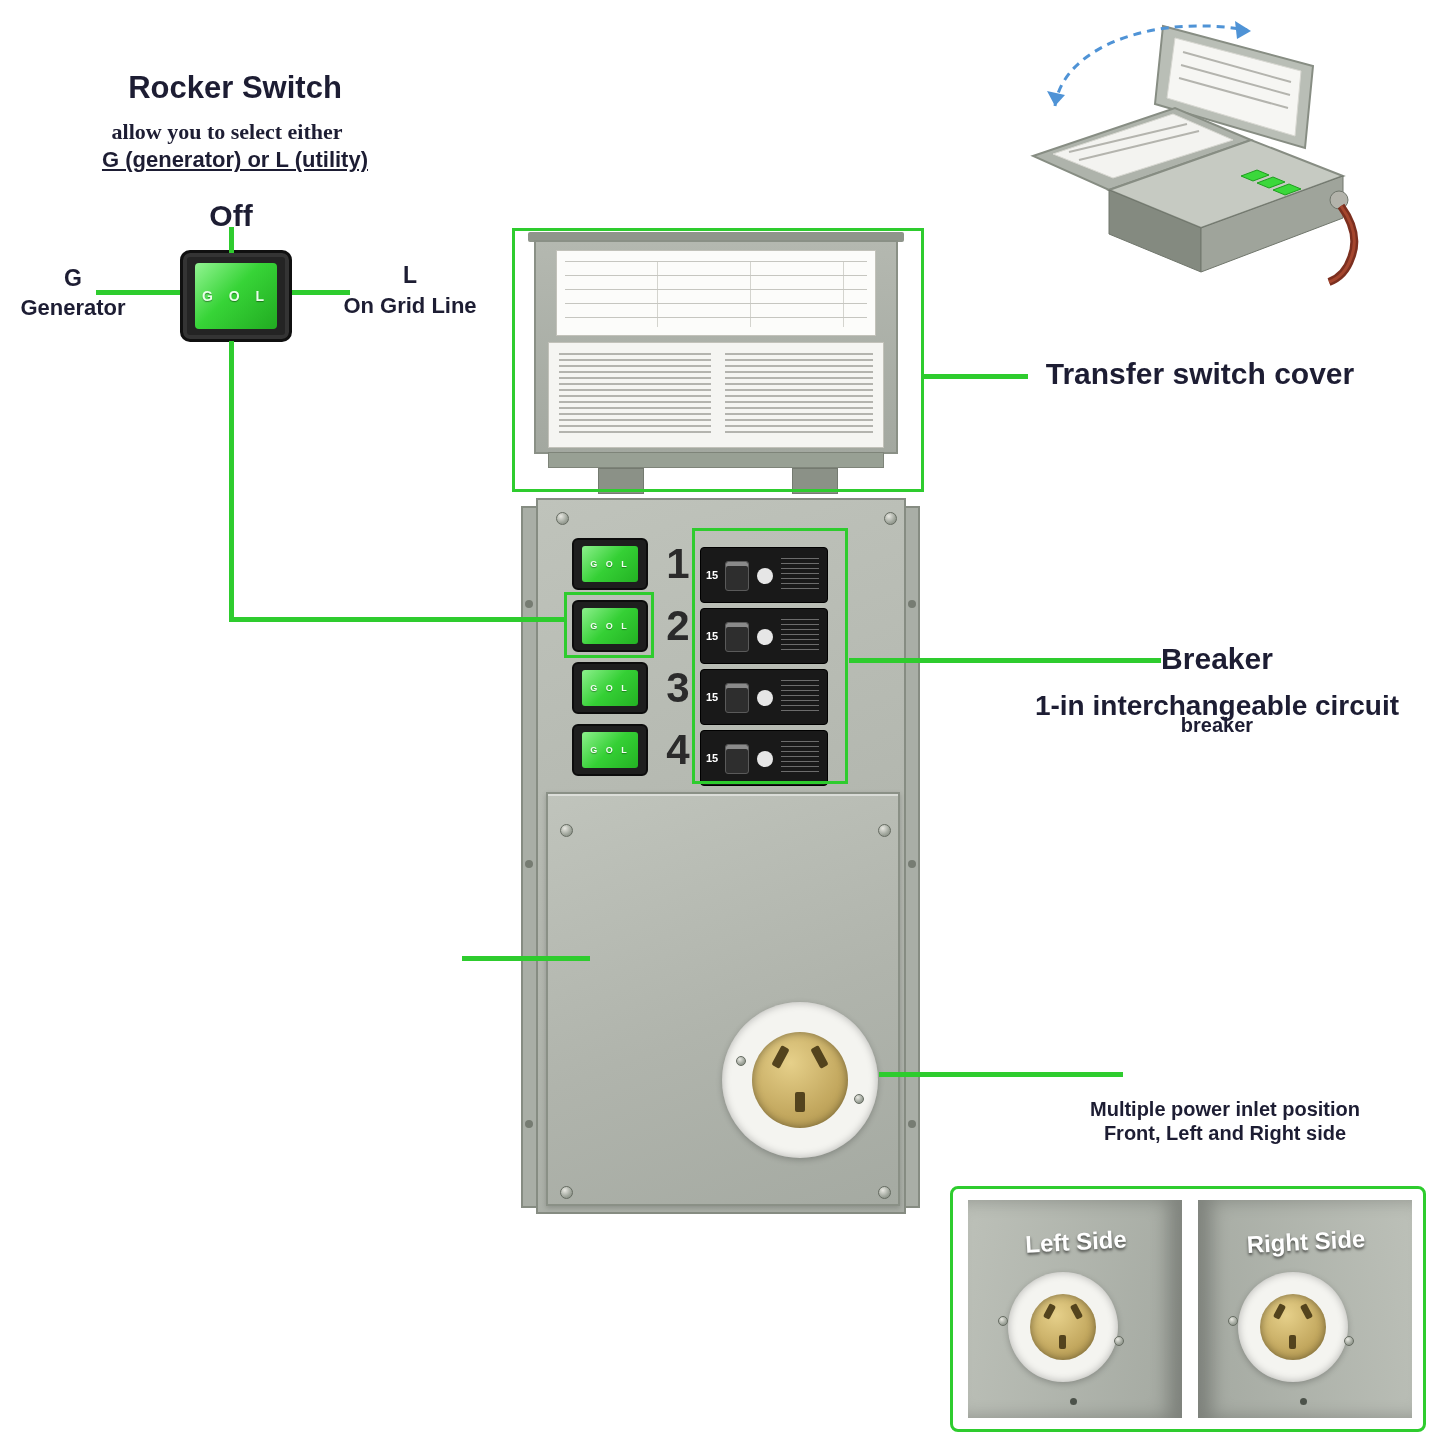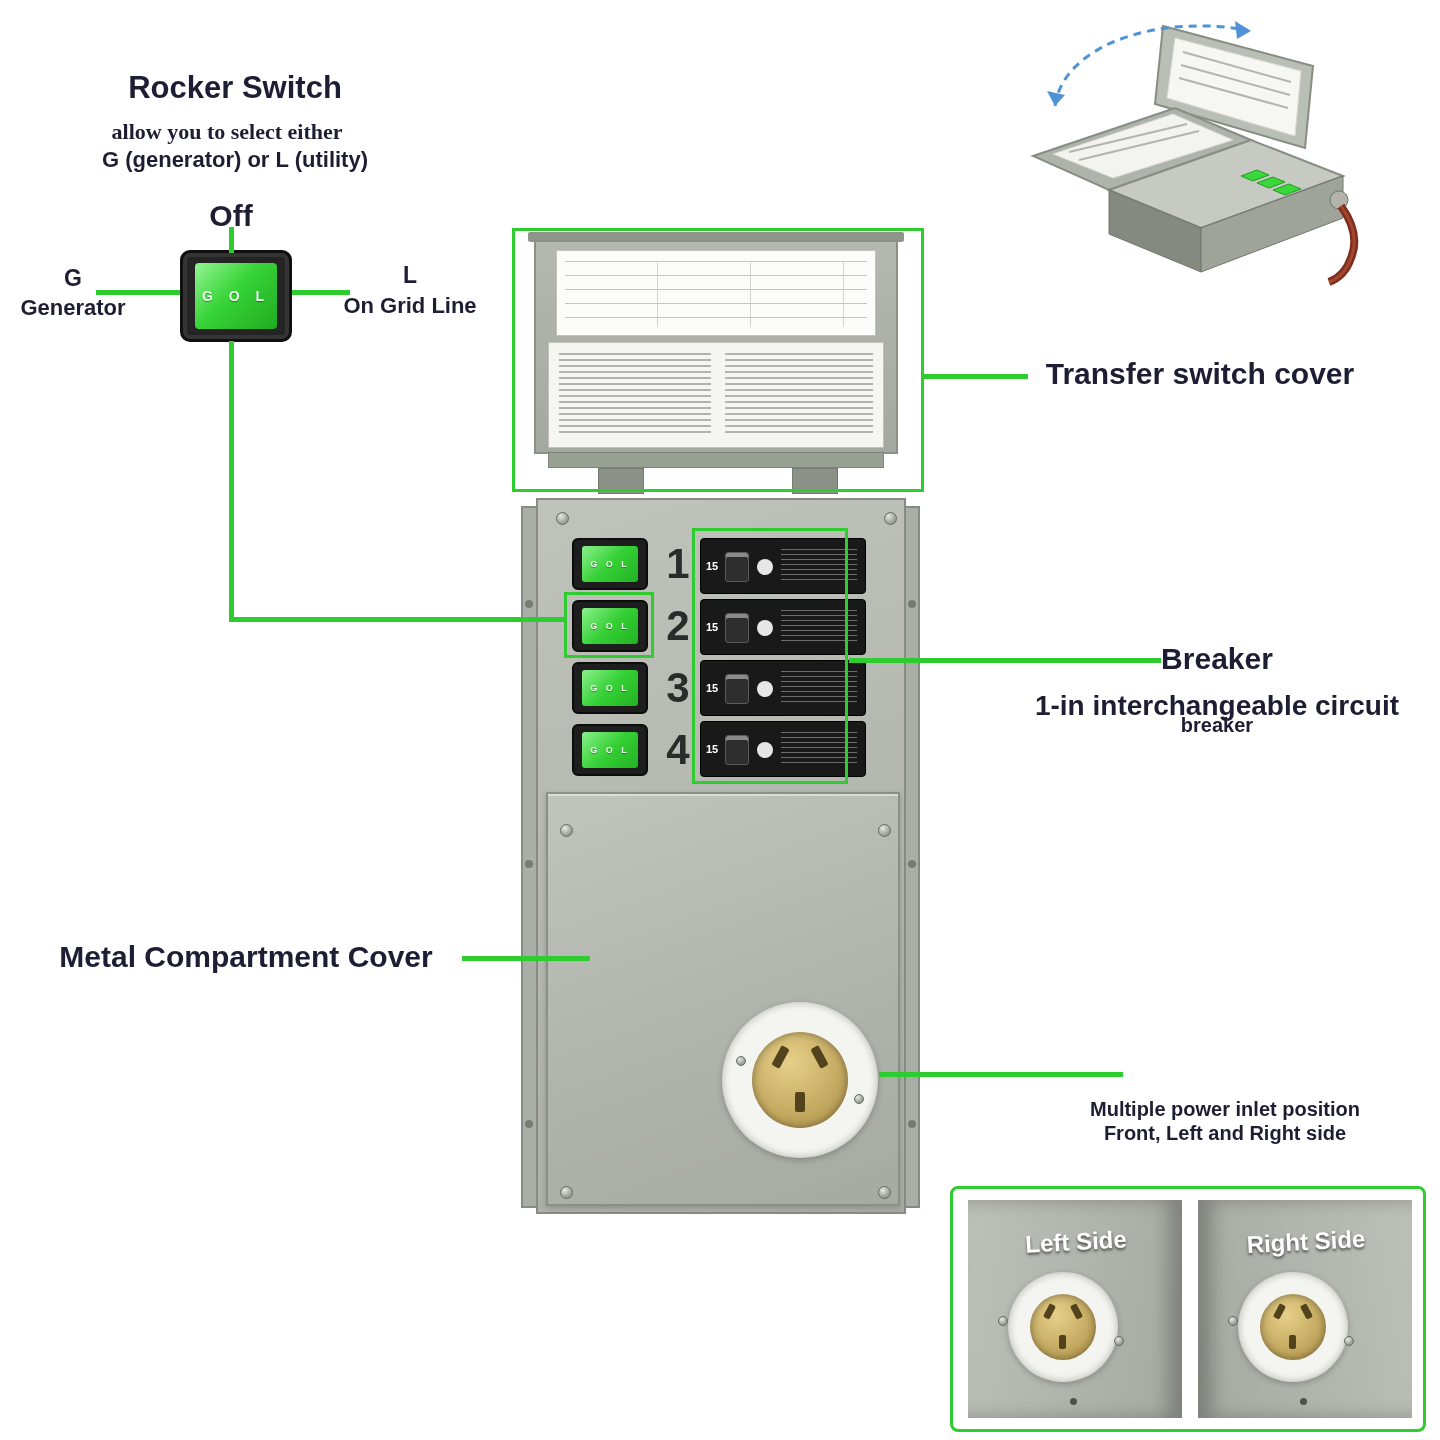--- a/index.html
+++ b/index.html
@@ -5,21 +5,21 @@
   * { margin:0; padding:0; box-sizing:border-box; }
   html,body { background:#ffffff; }
   body { font-family:"Liberation Sans", sans-serif; color:#1d1d33; }
   .canvas { position:relative; width:1440px; height:1440px; background:#fff; overflow:hidden; }
   .abs { position:absolute; }
 
   
   .txt { position:absolute; text-align:center; font-weight:700; color:#1d1d33; z-index:7; }
   .t-rocker   { left:55px;  top:70px;  width:360px; font-size:31px; }
   .t-rocker-d1{ left:32px;  top:119px; width:390px; font-size:22px;font-family:Liberation Serif, serif; }
-  .t-rocker-d2{ left:40px;  top:147px; width:390px; font-size:22px; }
+  .t-rocker-d2{ left:40px;  top:147px; width:390px; font-size:22px;text-decoration:underline; }
   .t-off      { left:183px; top:199px; width:96px;  font-size:30px; }
   .t-g        { left:8px;   top:265px; width:130px; font-size:23px; }
   .t-gen      { left:8px;   top:295px; width:130px; font-size:22px; }
   .t-l        { left:348px; top:262px; width:124px; font-size:23px; }
   .t-ongrid   { left:335px; top:293px; width:150px; font-size:22px; }
   .t-cover    { left:1025px; top:357px; width:350px; font-size:30px; }
   .t-cover-sub{ left:1025px; top:399px; width:350px; font-size:21px; }
   .t-breaker  { left:1047px; top:642px; width:340px; font-size:30px; }
   .t-breaker-s1{ left:1027px; top:690px; width:380px; font-size:28px; }
   .t-breaker-s2{ left:1027px; top:714px; width:380px; font-size:20px; }
@@ -91,22 +91,22 @@
   .sw .face { position:absolute; left:8px; top:6px; right:8px; bottom:6px; border-radius:3px;
         background:linear-gradient(135deg,#8cf08c,#35d035 50%,#23b223);
         display:flex; align-items:center; justify-content:center;
         font-size:9px; font-weight:700; letter-spacing:3px; color:#f0fff0; text-shadow:0 1px 1px rgba(0,0,0,.35); }
   .sw1{top:538px} .sw2{top:600px} .sw3{top:662px} .sw4{top:724px}
   .num { position:absolute; left:660px; width:36px; height:52px; font-size:42px; font-weight:700;
          color:#2b2b2b; text-align:center; line-height:52px; z-index:3; }
   .num1{top:538px} .num2{top:600px} .num3{top:662px} .num4{top:724px}
 
   
-  .bk { position:absolute; left:700px; width:166px; height:56px; background:#191919;
-        border:1px solid #000; border-radius:4px; z-index:3; }
+  .bk { position:absolute; left:700px; width:128px; height:56px; background:#191919;
+        border:1px solid #000; border-radius:4px; z-index:3;margin-top:9px; }
   .bk1{top:538px} .bk2{top:599px} .bk3{top:660px} .bk4{top:721px}
   .bk .amp { position:absolute; left:5px; top:50%; transform:translateY(-50%); color:#fff; font-size:11px; font-weight:700; }
   .bk .toggle { position:absolute; left:24px; top:13px; width:24px; height:30px; background:#2e2e2e;
         border:1px solid #5a5a5a; border-radius:3px; box-shadow:inset 0 4px 0 #8a8a8a; }
   .bk .logo { position:absolute; left:56px; top:20px; width:16px; height:16px; border-radius:50%; background:#e6e6e6; }
   .bk .fine { position:absolute; left:80px; top:10px; right:8px; bottom:10px; opacity:.45;
         background:repeating-linear-gradient(to bottom, rgba(255,255,255,.8) 0 1px, transparent 1px 5px); }
 
   
   .compartment { left:546px; top:792px; width:354px; height:414px; z-index:3;
@@ -247,21 +247,20 @@
   <div class="gbox bx-sw2"></div>
   <div class="gline ln-cover"></div>
   <div class="gline ln-breaker"></div>
   <div class="gline ln-metal"></div>
   <div class="gline ln-power"></div>
 
   <div class="txt t-cover">Transfer switch cover</div>
   <div class="txt t-breaker">Breaker</div>
   <div class="txt t-breaker-s1">1-in interchangeable circuit</div>
   <div class="txt t-breaker-s2">breaker</div>
-  <div class="txt t-metal">Metal Compartment Cover</div>
   <div class="txt t-power-s1">Multiple power inlet position</div>
   <div class="txt t-power-s2">Front, Left and Right side</div>
 
   <svg class="abs svg3d" viewBox="0 0 370 345">
     <g>
       <polygon points="158,18 308,58 300,140 150,96" fill="#b9beb6" stroke="#878d83" stroke-width="2"></polygon>
       <polygon points="170,30 296,63 290,128 162,90" fill="#f6f6f3" stroke="#d8d8d2"></polygon>
       <line x1="178" y1="44" x2="286" y2="74" stroke="#b4b4ae" stroke-width="2"></line>
       <line x1="176" y1="57" x2="285" y2="87" stroke="#b4b4ae" stroke-width="2"></line>
       <line x1="174" y1="70" x2="283" y2="100" stroke="#b4b4ae" stroke-width="2"></line>

